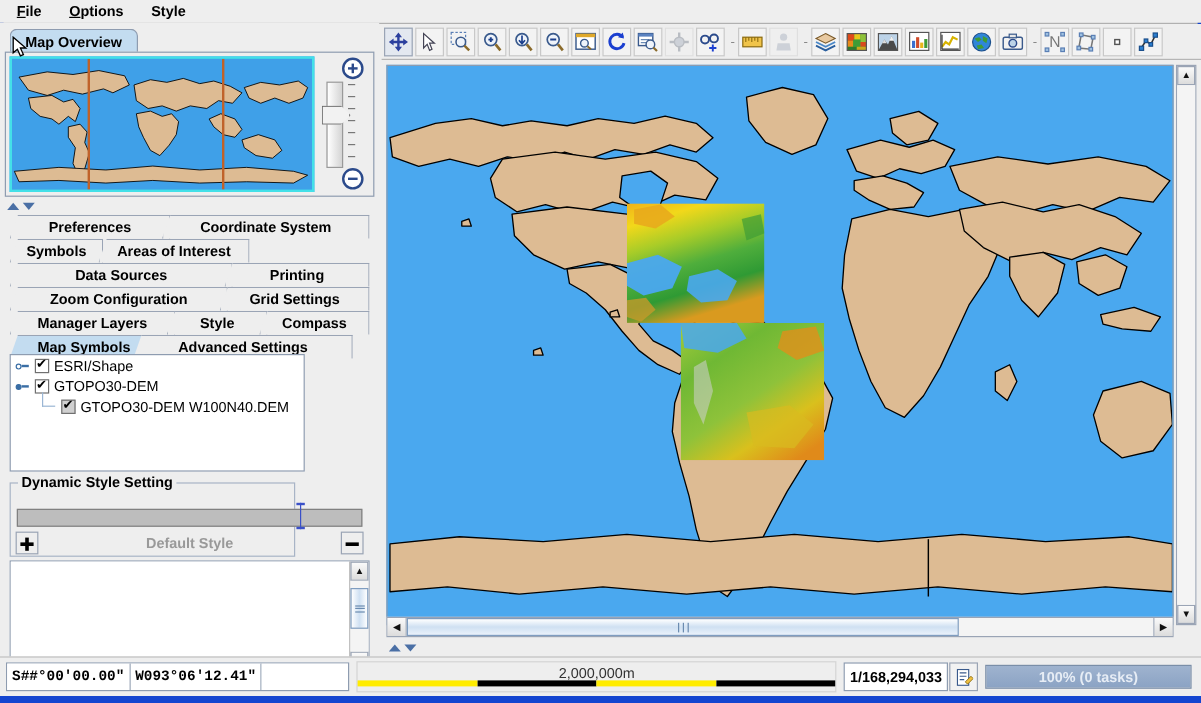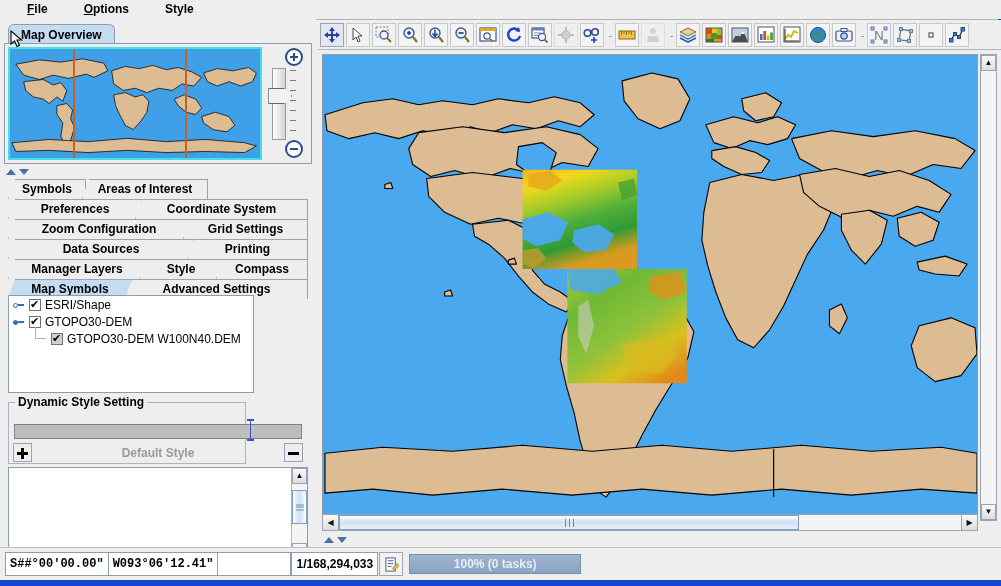--- a/index.html
+++ b/index.html
@@ -15,21 +15,21 @@
   #app { position: relative; width: 1001px; height: 586px; background: #eeeeee; }
 
   
   #menubar {
     position: absolute; left:0; top:0; width:1001px; height:19px;
     background: #eeeeee;
     border-bottom: 1px solid #b0b0b0;
     display: flex; align-items: center;
   }
   .menu-item {
-    padding: 2px 9px 3px 27px; font-size: 12px; font-weight: bold; color: #000;
+    padding: 2px 9px 3px 14px; font-size: 12px; font-weight: bold; color: #000;
     cursor: default;
   }
   .menu-item .mn { text-decoration: underline; }
 
   
   #left-panel {
     position: absolute; left: 0; top: 19px; width: 316px; height: 526px;
     background: #eeeeee;
   }
 
@@ -381,43 +381,43 @@
       </div>
     </div>
 
     <div id="collapse-arrows">
       <div class="tri up"></div>
       <div class="tri down"></div>
     </div>
 
     <div id="tab-stack">
         <div class="tab-row">
+          <div class="stab" style="left: 4px; width: 134px;"><span>Preferences</span></div>
+          <div class="stab" style="left: 131px; width: 173px;"><span>Coordinate System</span></div>
+        </div>
+        <div class="tab-row">
           <div class="stab" style="left: 4px; width: 78px;"><span>Symbols</span></div>
           <div class="stab" style="left: 78px; width: 126px;"><span>Areas of Interest</span></div>
         </div>
         <div class="tab-row">
-          <div class="stab" style="left: 4px; width: 134px;"><span>Preferences</span></div>
-          <div class="stab" style="left: 131px; width: 173px;"><span>Coordinate System</span></div>
+          <div class="stab" style="left: 4px; width: 186px;"><span>Data Sources</span></div>
+          <div class="stab" style="left: 183px; width: 121px;"><span>Printing</span></div>
         </div>
         <div class="tab-row">
           <div class="stab" style="left: 4px; width: 182px;"><span>Zoom Configuration</span></div>
           <div class="stab" style="left: 179px; width: 125px;"><span>Grid Settings</span></div>
-        </div>
-        <div class="tab-row">
-          <div class="stab" style="left: 4px; width: 186px;"><span>Data Sources</span></div>
-          <div class="stab" style="left: 183px; width: 121px;"><span>Printing</span></div>
         </div>
         <div class="tab-row">
           <div class="stab" style="left: 4px; width: 138px;"><span>Manager Layers</span></div>
           <div class="stab" style="left: 135px; width: 84px;"><span>Style</span></div>
           <div class="stab" style="left: 212px; width: 92px;"><span>Compass</span></div>
         </div>
         <div class="tab-row">
           <div class="stab sel" style="left: 4px; width: 124px;"><span>Map Symbols</span></div>
-          <div class="stab" style="left: 121px; width: 183px; text-align: center;"><span>Advanced Settings</span></div>
+          <div class="stab" style="left: 107px; width: 183px; text-align: center;"><span>Advanced Settings</span></div>
         </div>
       </div>
 
     <div id="tree-panel">
         <div class="tree-row">
           <div class="tree-knob"></div>
           <div style="width: 5px; flex: 0 0 auto;"></div>
           <div class="cbx on"></div>
           <span>ESRI/Shape</span>
         </div>
@@ -844,20 +844,29 @@
     </div>
   </div>
 
   <div id="statusbar">
     <div class="coord-group">
       <div class="coord">S##°00'00.00"</div>
       <div class="coord">W093°06'12.41"</div>
       <div class="coord blank"></div>
     </div>
 
+    <div id="scale-area">
+      <div id="scale-text">2,000,000m</div>
+      <div id="scale-bar">
+        <i style="background:#ffec00;"></i>
+          <i style="background:#000;"></i>
+          <i style="background:#ffec00;"></i>
+          <i style="background:#000;"></i>
+      </div>
+    </div>
 
     <div id="scale-ratio">1/168,294,033</div>
     <div id="ratio-btn">
       <svg width="15" height="15" viewBox="0 0 16 16">
         <rect x="2" y="1" width="10" height="14" fill="#fff" stroke="#3a5a8c" stroke-width="1"></rect>
         <line x1="4" y1="4" x2="10" y2="4" stroke="#3a5a8c"></line>
         <line x1="4" y1="7" x2="10" y2="7" stroke="#3a5a8c"></line>
         <line x1="4" y1="10" x2="8" y2="10" stroke="#3a5a8c"></line>
         <path d="M9,12 L14,7 L16,9 L11,14 Z" fill="#f0c040" stroke="#8a6a10" stroke-width="0.8"></path>
       </svg>

